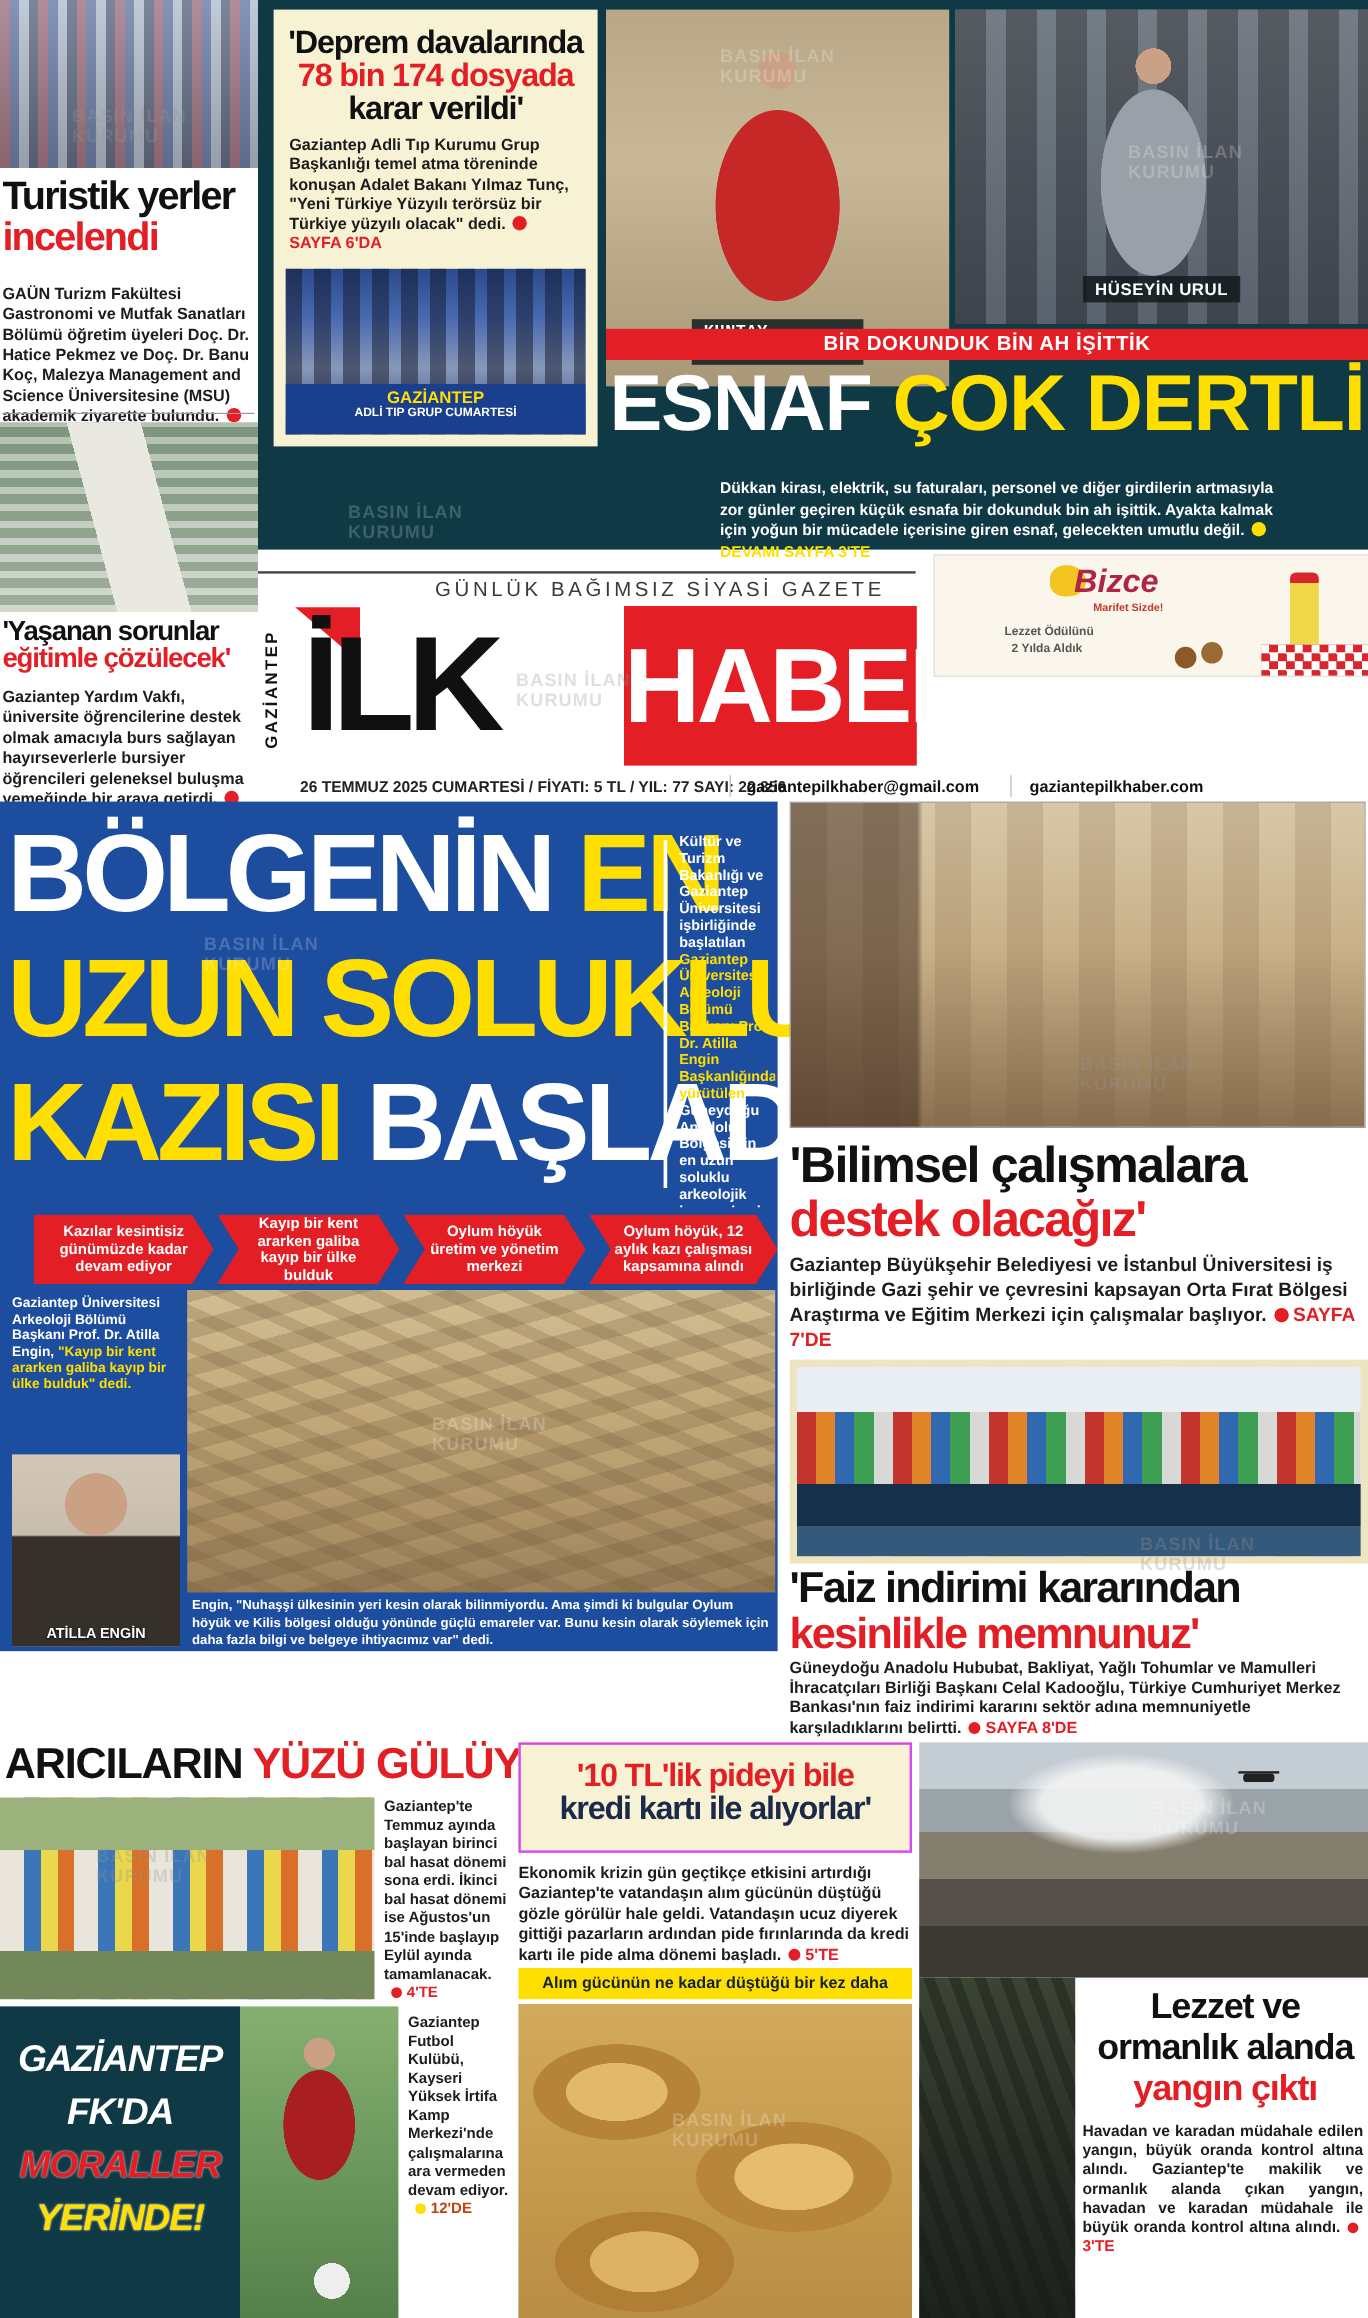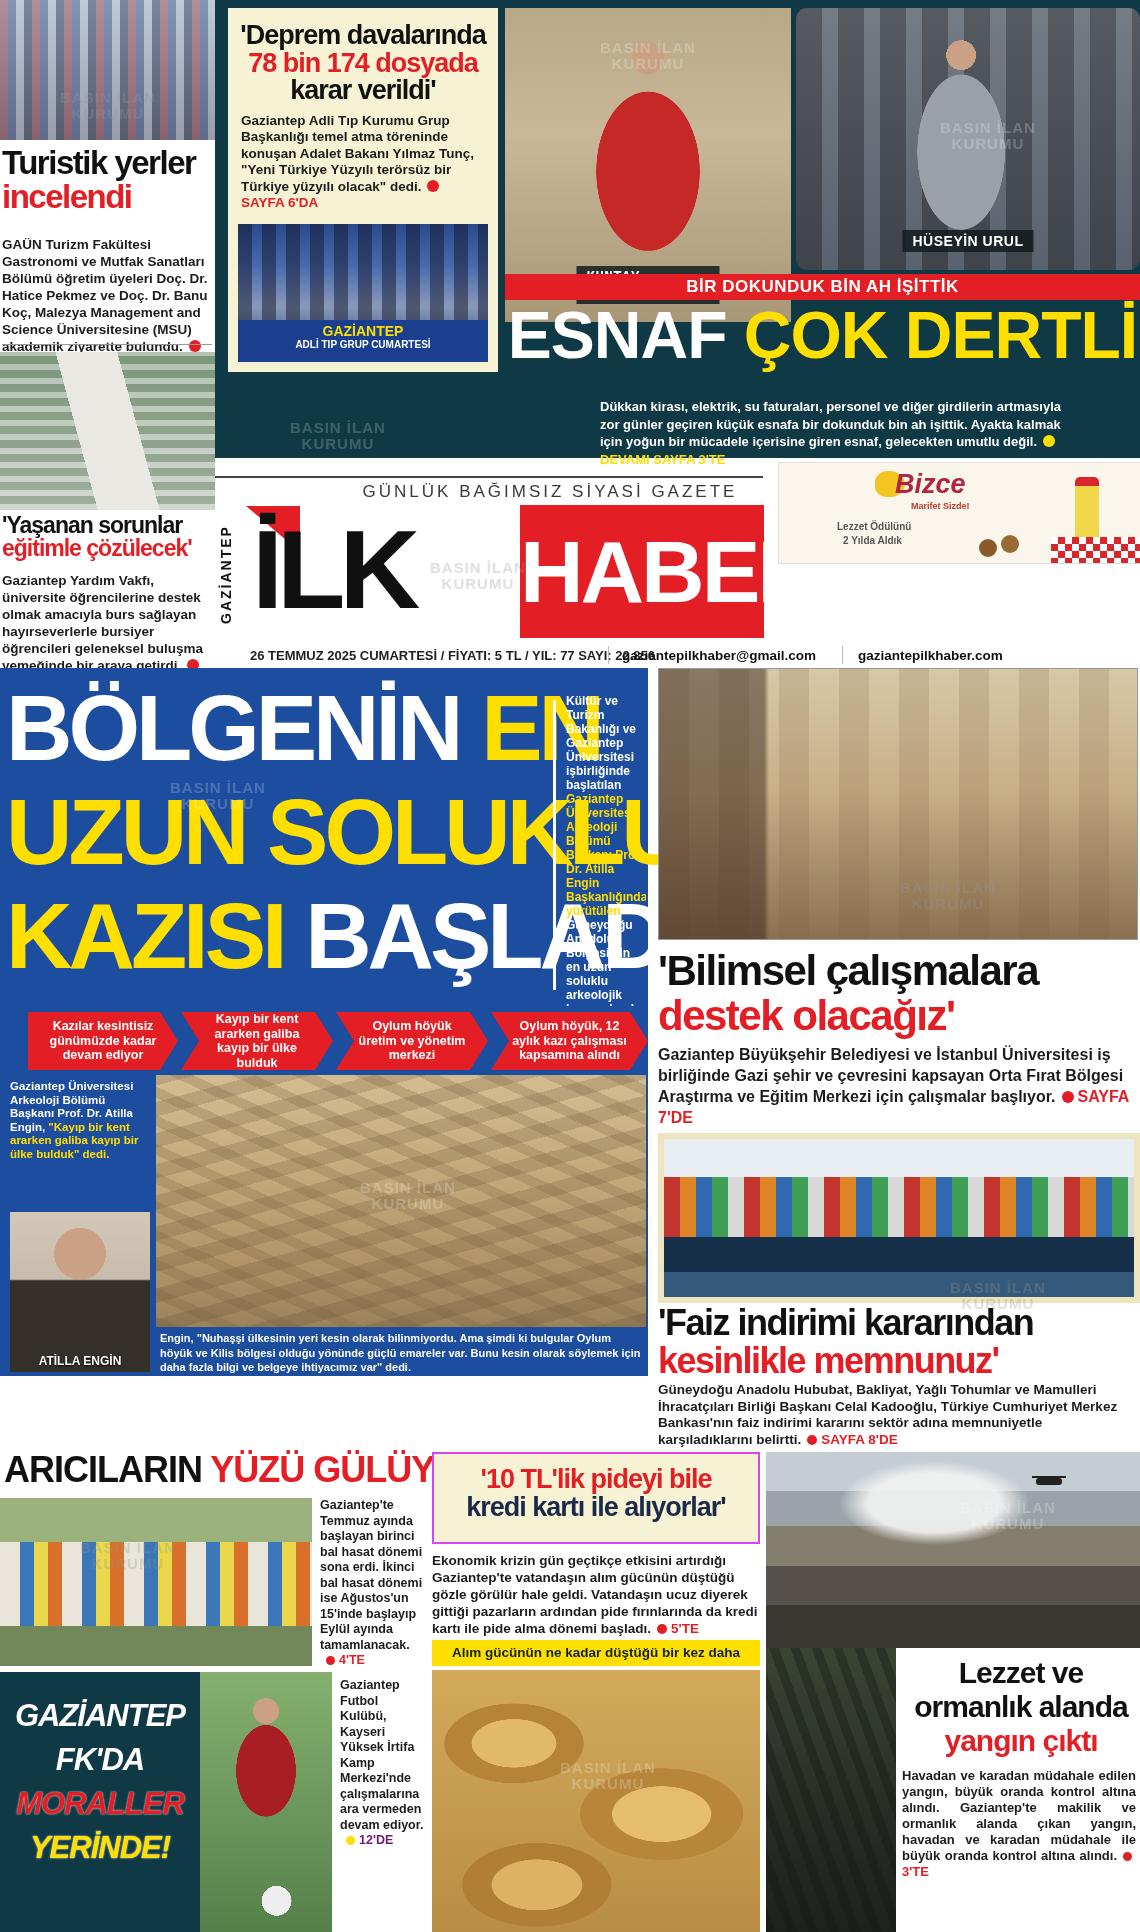--- a/index.html
+++ b/index.html
@@ -6,21 +6,21 @@
   .page{position:relative;width:1140px;height:1932px;background:#fff;overflow:hidden;
         font-family:"Liberation Sans",sans-serif;margin:0 auto;}
   .abs{position:absolute;}
   .ph{position:absolute;overflow:hidden;}
   .hl{font-weight:900;letter-spacing:-1px;line-height:1.02;}
   .red{color:#e31e24;} .black{color:#111;} .white{color:#fff;} .yellow{color:#ffdf00;}
   .body-txt{font-weight:700;color:#1c1c1c;}
   .dot{display:inline-block;width:12px;height:12px;border-radius:50%;vertical-align:-1px;margin:0 4px 0 6px;}
   .dot.r{background:#e31e24;} .dot.y{background:#ffdf00;}
   .ref{font-weight:900;color:#e31e24;}
-  .ref.y{color:#ffdf00;} .ref.d{color:#701a75;}
+  .ref.y{color:#ffdf00;} .ref.d{color:#c2410c;}
   .teal{background:#0e3945;}
   .blue{background:#1d4d9f;}
   .cream{background:#f6f2d3;}
   
   .ph-crowd{background:repeating-linear-gradient(90deg,rgba(178,64,64,.38) 0 8px,rgba(62,82,140,.38) 8px 16px,rgba(232,232,230,.32) 16px 24px,rgba(42,44,66,.38) 24px 32px),linear-gradient(180deg,#aebdd0,#707a8c);}
   .ph-dinner{background:linear-gradient(75deg,transparent 38%,#e9e9e2 38% 62%,transparent 62%),repeating-linear-gradient(0deg,rgba(255,255,255,.35) 0 6px,rgba(90,118,90,.28) 6px 14px),linear-gradient(180deg,#8aa08a,#b9c4b4);}
   .ph-officials{background:repeating-linear-gradient(90deg,rgba(18,24,44,.5) 0 14px,transparent 14px 24px),linear-gradient(180deg,#2a4a8c 0%,#4a6ab0 30%,#8898b8 60%,#30407c 100%);}
   .ph-kuntay{background:radial-gradient(circle 16px at 50% 16%,#caa184 0 99%,transparent 100%),radial-gradient(ellipse 52px 80px at 50% 52%,#c62828 0 99%,transparent 100%),linear-gradient(180deg,#b8a888,#c8b898 40%,#a89878);}
   .ph-huseyin{background:radial-gradient(circle 15px at 48% 18%,#caa184 0 99%,transparent 100%),radial-gradient(ellipse 44px 78px at 48% 55%,#9aa0a8 0 99%,transparent 100%),repeating-linear-gradient(90deg,rgba(18,18,24,.5) 0 26px,rgba(70,76,86,.45) 26px 42px),linear-gradient(180deg,#9aa4ac,#6a7480);}
   .ph-museum{background:linear-gradient(90deg,rgba(60,40,30,.5) 0 22%,transparent 23%),repeating-linear-gradient(90deg,rgba(120,90,60,.18) 0 30px,transparent 30px 60px),linear-gradient(180deg,#d8c8a8,#c8b088 45%,#8a7050);}
@@ -28,21 +28,21 @@
   .ph-portrait{background:radial-gradient(circle 26px at 50% 26%,#caa184 0 99%,transparent 100%),linear-gradient(180deg,transparent 0 42%,#35302a 43%),linear-gradient(180deg,#d3c8b8,#b8ad9d);}
   .ph-ship{background:linear-gradient(180deg,transparent 0 62%,#16304a 62% 84%,#35597a 84% 100%),linear-gradient(180deg,#e8eef2 0 24%,transparent 24%),repeating-linear-gradient(90deg,#c2342c 0 16px,#e08428 16px 32px,#3069b0 32px 48px,#3d9e54 48px 64px,#d8d8d8 64px 80px);}
   .ph-bees{background:linear-gradient(180deg,#9cb27c 0 26%,transparent 26% 76%,#72885a 76%),repeating-linear-gradient(90deg,#e9e5db 0 20px,#3a76b8 20px 34px,#ead74b 34px 48px,#d8702a 48px 62px);}
   .ph-player{background:radial-gradient(circle 15px at 58% 88%,#eee 0 99%,transparent 100%),radial-gradient(ellipse 30px 46px at 50% 38%,#a81e22 0 99%,transparent 100%),radial-gradient(circle 13px at 50% 15%,#caa184 0 99%,transparent 100%),linear-gradient(180deg,#85b070,#55804a);}
   .ph-pide{background:radial-gradient(ellipse 70px 40px at 25% 28%,#e2b86a 0 60%,#b68438 61% 99%,transparent 100%),radial-gradient(ellipse 82px 46px at 70% 55%,#e6bc6e 0 60%,#b8863a 61% 99%,transparent 100%),radial-gradient(ellipse 75px 42px at 32% 82%,#ddb264 0 60%,#b07f35 61% 99%,transparent 100%),linear-gradient(180deg,#d3a95c,#b98e44);}
   .ph-fire{background:radial-gradient(ellipse 95px 42px at 45% 26%,rgba(242,242,242,.92) 0 70%,transparent 100%),linear-gradient(180deg,#c4cdd4 0 20%,#9aa4a8 20% 38%,#847e6e 38% 58%,#55514a 58% 78%,#3a3830 78%);}
   .ph-burnt{background:repeating-linear-gradient(70deg,rgba(20,26,18,.4) 0 9px,transparent 9px 20px),linear-gradient(180deg,#3c4434,#2a3028 50%,#1c221c);}
   .cap-box{position:absolute;background:rgba(18,28,30,.85);color:#fff;font-weight:900;font-size:14px;
            padding:3px 10px;letter-spacing:.5px;}
   .wm{position:absolute;color:rgba(150,150,150,.30);font-weight:900;font-size:15px;line-height:16px;
-      text-align:center;letter-spacing:1px;pointer-events:none;}
+      text-align:left;letter-spacing:1px;pointer-events:none;}
   .wm span{display:block;}
   .banner{position:absolute;top:0;height:58px;background:#e31e24;color:#fff;font-weight:800;font-size:12.5px;
           line-height:14.5px;text-align:center;display:flex;align-items:center;justify-content:center;
           padding:0 20px;box-sizing:border-box;}
   .vline{position:absolute;width:1px;background:#bbb;}
 </style>
 </head>
 <body>
 
 <div class="page">
@@ -80,21 +80,21 @@
       <div class="abs" style="left:0;bottom:0;width:100%;height:42px;background:#1a3f8f;text-align:center;">
         <div class="yellow" style="font-weight:900;font-size:14px;margin-top:3px;">GAZİANTEP</div>
         <div class="white" style="font-weight:700;font-size:10px;">ADLİ TIP GRUP CUMARTESİ</div>
       </div>
     </div>
   </div>
 
   <div class="ph ph-kuntay" style="left:505px;top:8px;width:286px;height:314px;font-family:Liberation Mono, monospace;">
     <div class="cap-box" style="left:50%;transform:translateX(-50%);bottom:18px;">KUNTAY AYKANAT</div>
   </div>
-  <div class="ph ph-huseyin" style="left:796px;top:8px;width:344px;height:262px;border-radius:11px;">
+  <div class="ph ph-huseyin" style="left:796px;top:8px;width:344px;height:262px;">
     <div class="cap-box" style="left:50%;transform:translateX(-50%);bottom:18px;">HÜSEYİN URUL</div>
   </div>
   <div class="abs" style="left:505px;top:274px;width:635px;height:26px;background:#e31e24;color:#fff;font-weight:900;
        font-size:17px;text-align:center;line-height:26px;letter-spacing:.5px;">BİR DOKUNDUK BİN AH İŞİTTİK</div>
   <div class="abs hl" style="left:505px;top:302px;width:635px;font-size:66px;letter-spacing:-1px;text-align:center;white-space:nowrap;">
     <span class="white">ESNAF </span><span class="yellow">ÇOK DERTLİ</span>
   </div>
   <div class="abs" style="left:600px;top:398px;width:468px;color:#fff;font-weight:700;font-size:13px;line-height:17.5px;">
     <span>Dükkan kirası, elektrik, su faturaları, personel ve diğer girdilerin artmasıyla zor günler geçiren küçük esnafa bir dokunduk bin ah işittik. Ayakta kalmak için yoğun bir mücadele içerisine giren esnaf, gelecekten umutlu değil.</span><span class="dot y"></span><span class="ref y">DEVAMI SAYFA 3'TE</span>
   </div>

